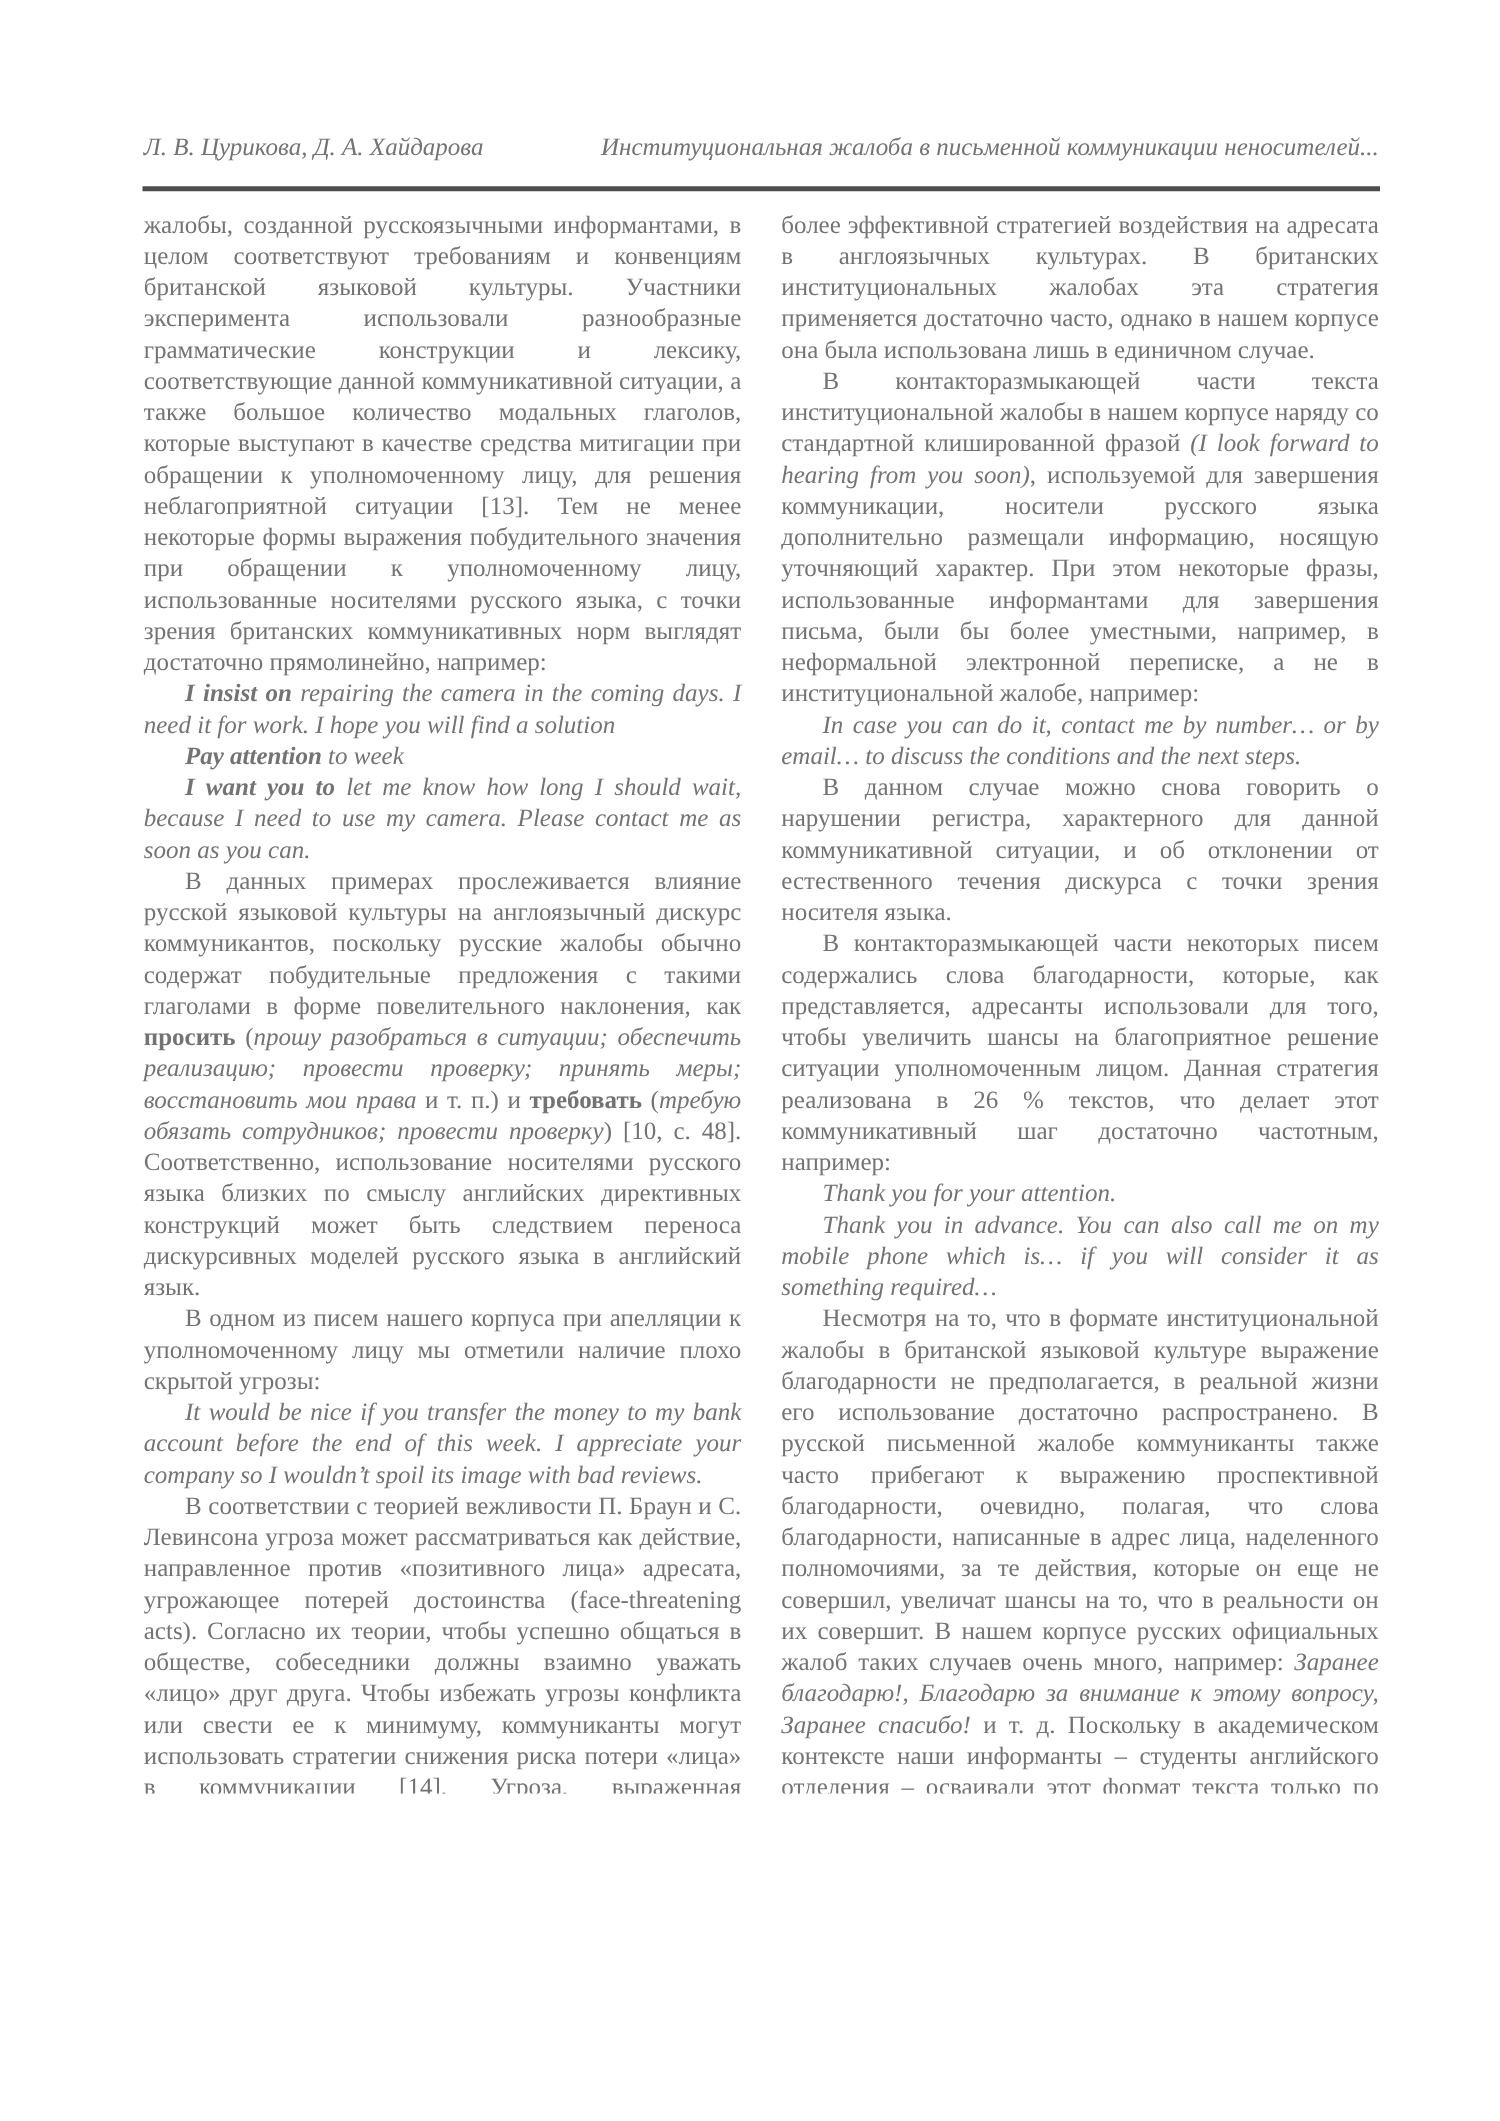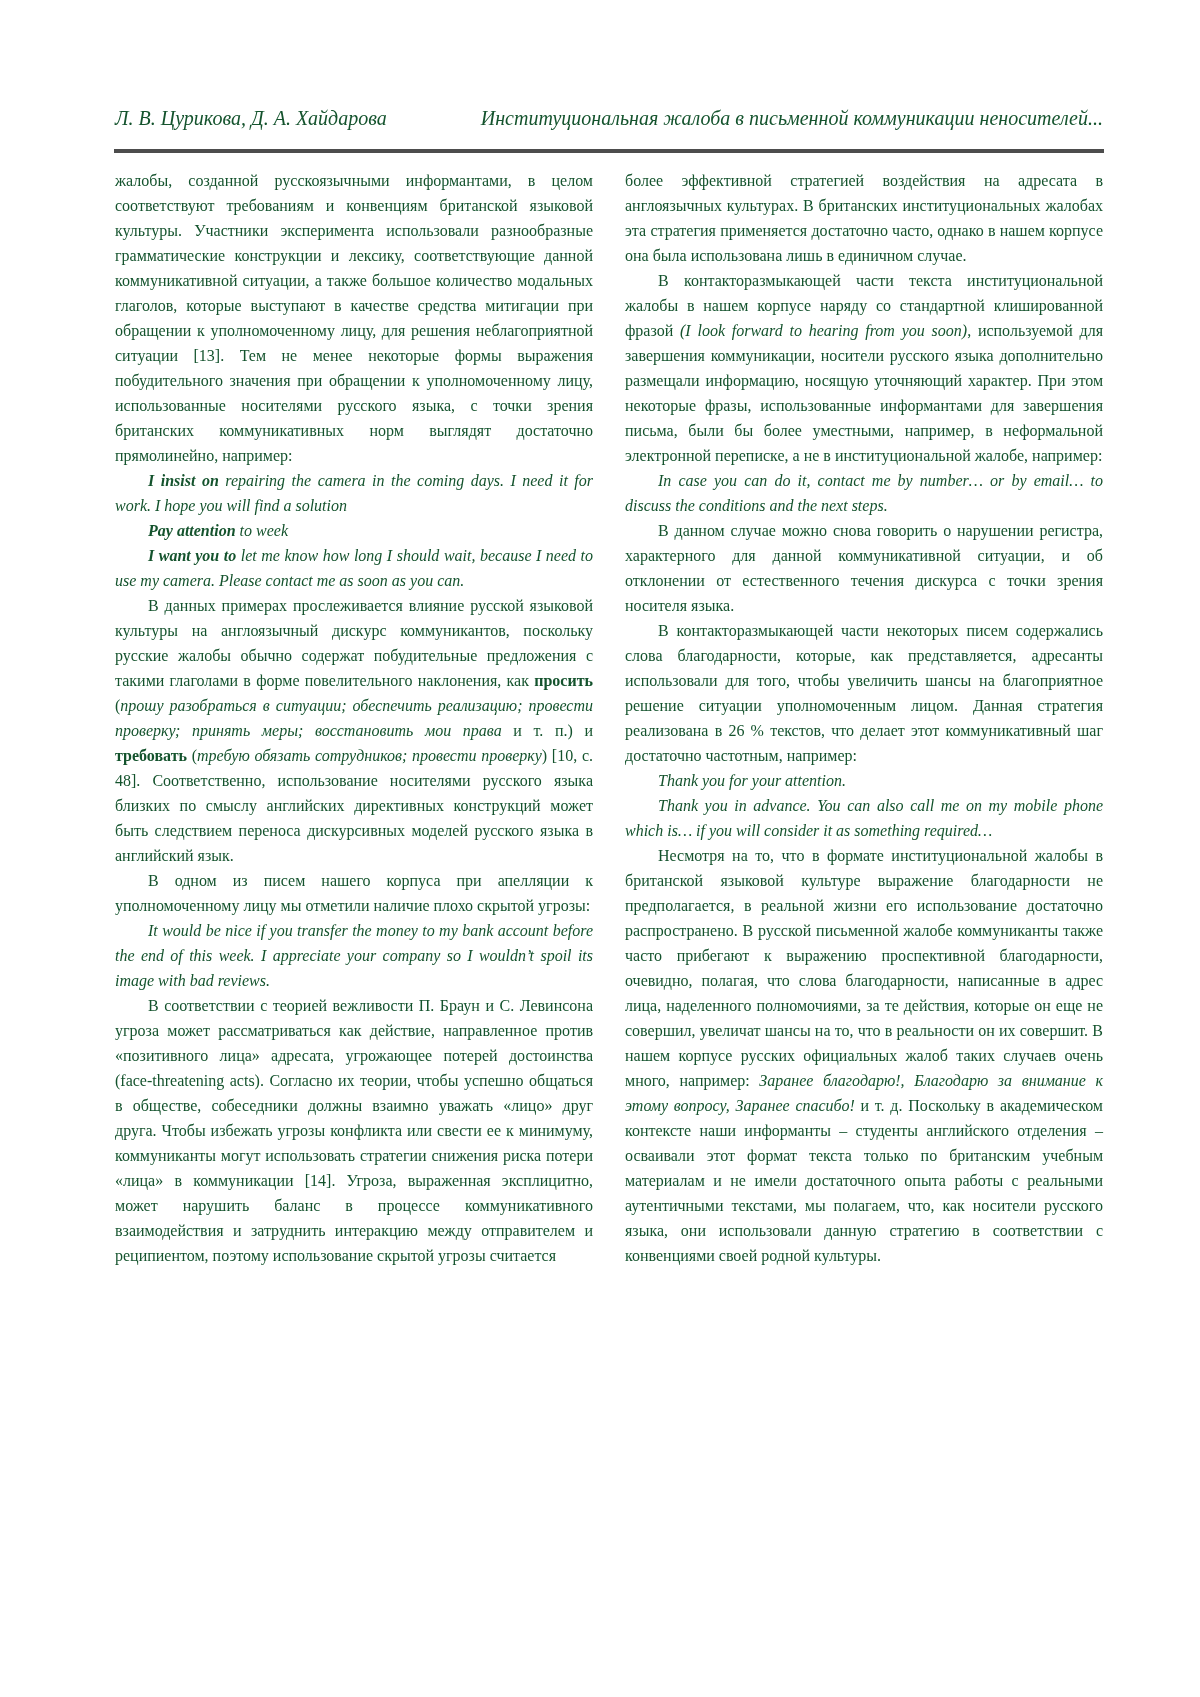--- a/index.html
+++ b/index.html
@@ -3,21 +3,21 @@
 <meta charset="utf-8">
 <style>
   * { margin: 0; padding: 0; box-sizing: border-box; }
   html, body { background: #ffffff; }
   .page {
     position: relative;
     width: 1200px;
     height: 1435px;
     background: #ffffff;
     font-family: "Liberation Serif", serif;
-    color: #14532d;
+    color: #737373;
     overflow: hidden;
   }
   .runhead {
     position: absolute;
     top: 106px; left: 115px; width: 988px;
     display: flex;
     justify-content: space-between;
     align-items: baseline;
     font-style: italic;
     font-size: 20px;
@@ -30,21 +30,21 @@
     background: #4d4d4d;
   }
   .body {
     position: absolute;
     top: 168px; left: 115px; width: 988px;
     display: flex;
     gap: 32px;
   }
   .col {
     width: 478px;
-    font-size: 16px;
+    font-size: 20px;
     line-height: 25px;
     text-align: justify;
   }
   p.para { margin: 0; }
   p.indent { text-indent: 33px; }
   .run-n { font-weight: normal; font-style: normal; }
   .run-b { font-weight: 700; margin-top: 20px; }
   .run-i { font-style: italic; }
   .run-bi { font-weight: 700; font-style: italic; }
   .footer-rule {

